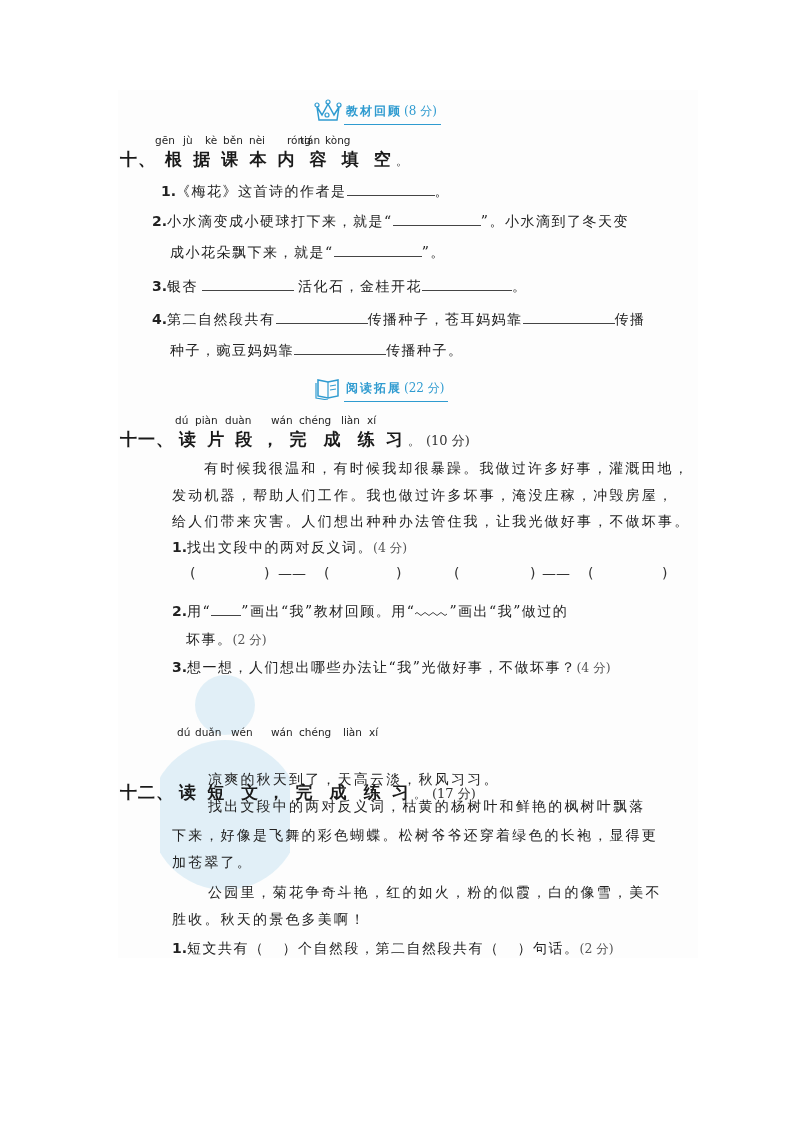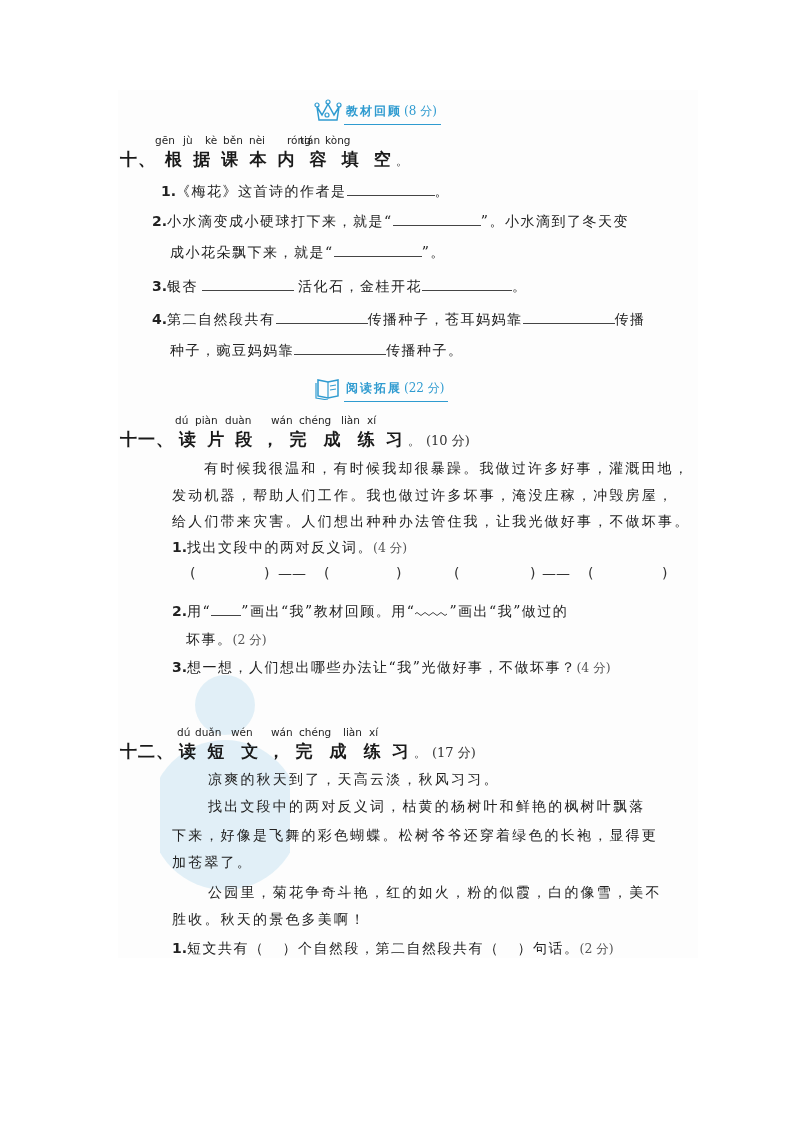--- a/index.html
+++ b/index.html
@@ -176,21 +176,21 @@
 
 <div class="pinyin-row" style="left:177px; top:726px;">
   <span style="position:absolute;left:0px">dú</span>
   <span style="position:absolute;left:18px">duǎn</span>
   <span style="position:absolute;left:54px">wén</span>
   <span style="position:absolute;left:94px">wán</span>
   <span style="position:absolute;left:122px">chéng</span>
   <span style="position:absolute;left:166px">liàn</span>
   <span style="position:absolute;left:192px">xí</span>
 </div>
-<div class="qhead" style="left:120px; top:740px;text-align:center;">
+<div class="qhead" style="left:120px; top:781px;text-align:center;">
   <span class="num">十二、</span>
   <span class="ruby-word">读</span>
   <span class="ruby-word" style="margin-left:6px">短</span>
   <span class="ruby-word" style="margin-left:12px">文</span>
   <span class="ruby-word" style="margin-left:4px">，</span>
   <span class="ruby-word" style="margin-left:6px">完</span>
   <span class="ruby-word" style="margin-left:12px">成</span>
   <span class="ruby-word" style="margin-left:12px">练</span>
   <span class="ruby-word" style="margin-left:6px">习</span>
   <span class="score">。</span>

